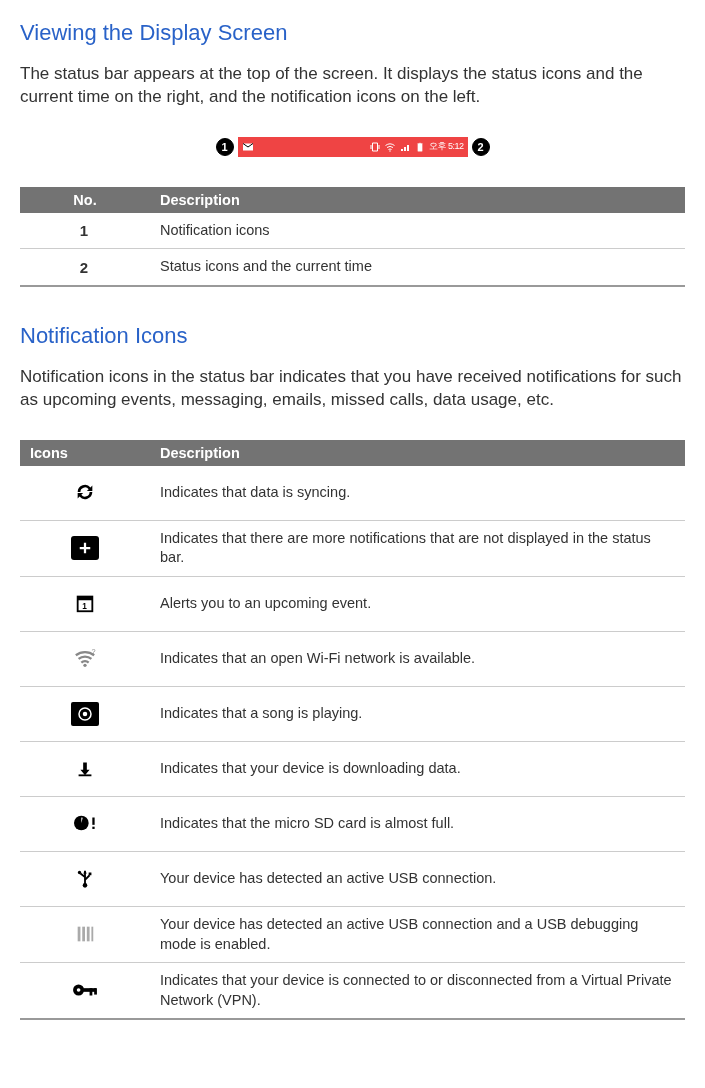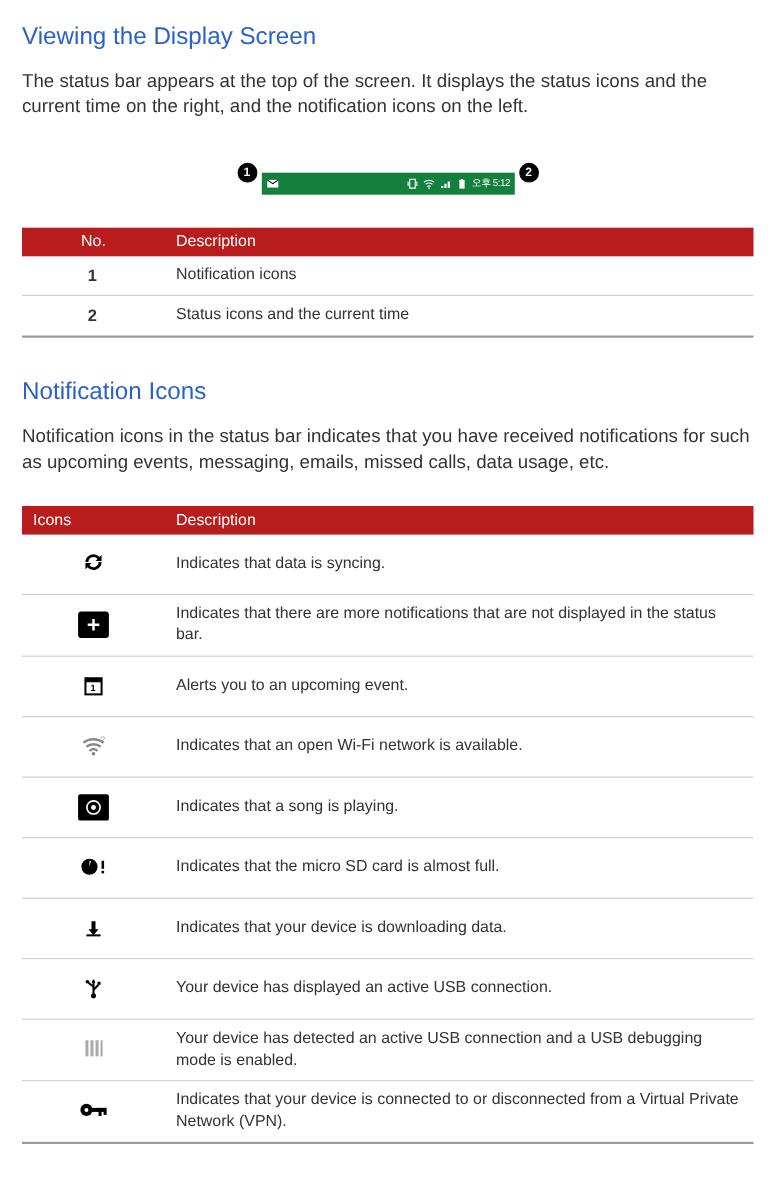--- a/index.html
+++ b/index.html
@@ -38,27 +38,26 @@
       border: 1.5px solid #000;
       border-radius: 50%;
       font-size: 11px;
       font-weight: bold;
       background: #000;
       color: #fff;
     }
     .statbar {
       width: 230px;
       height: 20px;
-      background: #15803d;
+      background: #ef4444;
       display: flex;
       align-items: center;
       justify-content: space-between;
       padding: 0 4px;
       box-sizing: border-box;
-      margin-top: 20px;
     }
     .statbar-left {
       display:flex; gap:3px;
     }
     .statbar-right {
       display:flex; gap:3px; align-items:center;
     }
     .sb-ico {
       width:12px; height:12px; display:flex; align-items:center; justify-content:center;
     }
@@ -66,23 +65,23 @@
       color:#fff; font-size:9px; letter-spacing:-0.5px;
     }
 
     table {
       border-collapse: collapse;
       width: 100%;
       margin-bottom: 36px;
       font-size: 14.5px;
     }
     thead th {
-      background: #b91c1c;
+      background: #737373;
       color: #fff;
-      font-weight: normal;
+      font-weight: bold;
       text-align: left;
       padding: 5px 10px;
     }
     tbody td {
       border-bottom: 1px solid #ccc;
       padding: 8px 10px;
       vertical-align: middle;
     }
     tbody tr:last-child td {
       border-bottom: 2px solid #999;
@@ -223,51 +222,51 @@
       <td><span class="iconbox solid" style="border-radius:2px;">
             <svg viewBox="0 0 24 24" width="18" height="18">
               <circle cx="12" cy="12" r="8" stroke="#fff" stroke-width="2" fill="none"></circle>
               <circle cx="12" cy="12" r="3" fill="#fff"></circle>
             </svg>
           </span></td>
       <td class="desc-cell">Indicates that a song is  playing.</td>
     </tr>
     <tr>
       <td><span class="iconbox">
+            <svg viewBox="0 0 24 24" width="22" height="22">
+              <path d="M12 20l-5-6h3V6h4v8h3z" fill="#000"></path>
+              <rect x="5" y="19" width="14" height="2" fill="#000"></rect>
+            </svg>
+          </span></td>
+      <td class="desc-cell">Indicates that your device is downloading  data.</td>
+    </tr>
+    <tr>
+      <td><span class="iconbox">
             <svg viewBox="0 0 28 24" width="26" height="22">
               <circle cx="10" cy="12" r="8" fill="#000"></circle>
               <path d="M10 12l0-6a6 6 0 011.5 .2z" fill="#fff"></path>
               <rect x="22" y="6" width="2.5" height="8" fill="#000"></rect>
               <rect x="22" y="16" width="2.5" height="2.5" fill="#000"></rect>
             </svg>
           </span></td>
       <td class="desc-cell">Indicates that the micro SD card is almost  full.</td>
-    </tr>
-    <tr>
-      <td><span class="iconbox">
-            <svg viewBox="0 0 24 24" width="22" height="22">
-              <path d="M12 20l-5-6h3V6h4v8h3z" fill="#000"></path>
-              <rect x="5" y="19" width="14" height="2" fill="#000"></rect>
-            </svg>
-          </span></td>
-      <td class="desc-cell">Indicates that your device is downloading  data.</td>
     </tr>
     <tr>
       <td><span class="iconbox">
             <svg viewBox="0 0 24 24" width="22" height="22">
               <circle cx="12" cy="20" r="2.5" fill="#000"></circle>
               <path d="M12 20V4" stroke="#000" stroke-width="2"></path>
               <path d="M12 4l-2 3h4z" fill="#000"></path>
               <path d="M12 14l5-5" stroke="#000" stroke-width="2"></path>
               <rect x="16" y="6" width="3" height="3" fill="#000"></rect>
               <path d="M12 11l-5-4" stroke="#000" stroke-width="2"></path>
               <circle cx="6" cy="6" r="1.8" fill="#000"></circle>
             </svg>
           </span></td>
-      <td class="desc-cell">Your device has displayed an active USB   connection.</td>
+      <td class="desc-cell">Your device has detected an active USB   connection.</td>
     </tr>
     <tr>
       <td><span class="iconbox">
             <svg viewBox="0 0 24 24" width="22" height="22">
               <rect x="4" y="4" width="3" height="16" fill="#aaa"></rect>
               <rect x="9" y="4" width="3" height="16" fill="#aaa"></rect>
               <rect x="14" y="4" width="3" height="16" fill="#aaa"></rect>
               <rect x="19" y="4" width="2" height="16" fill="#aaa"></rect>
             </svg>
           </span></td>

